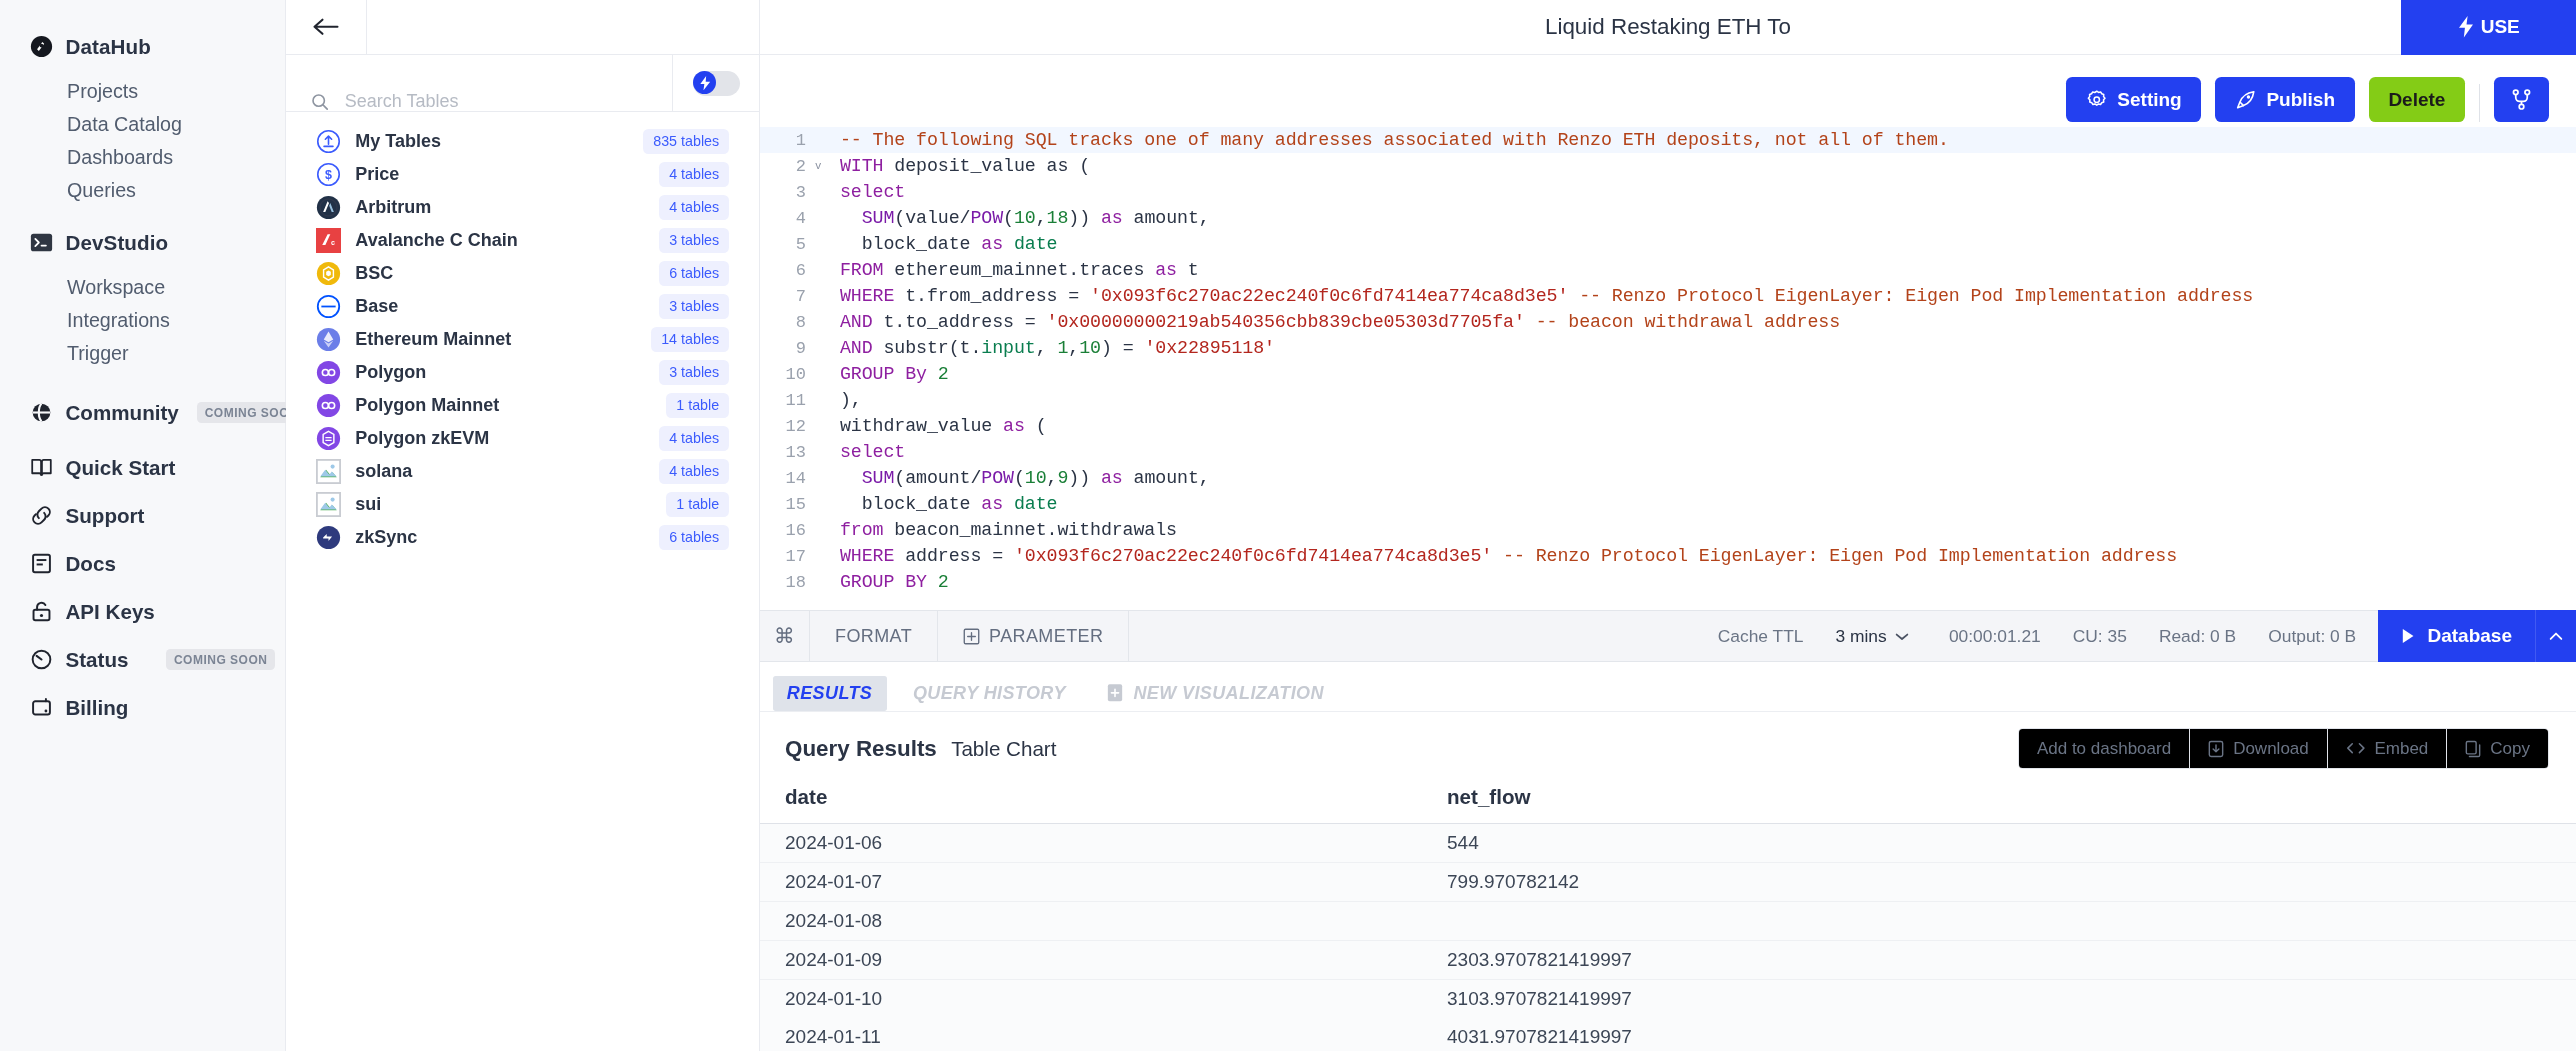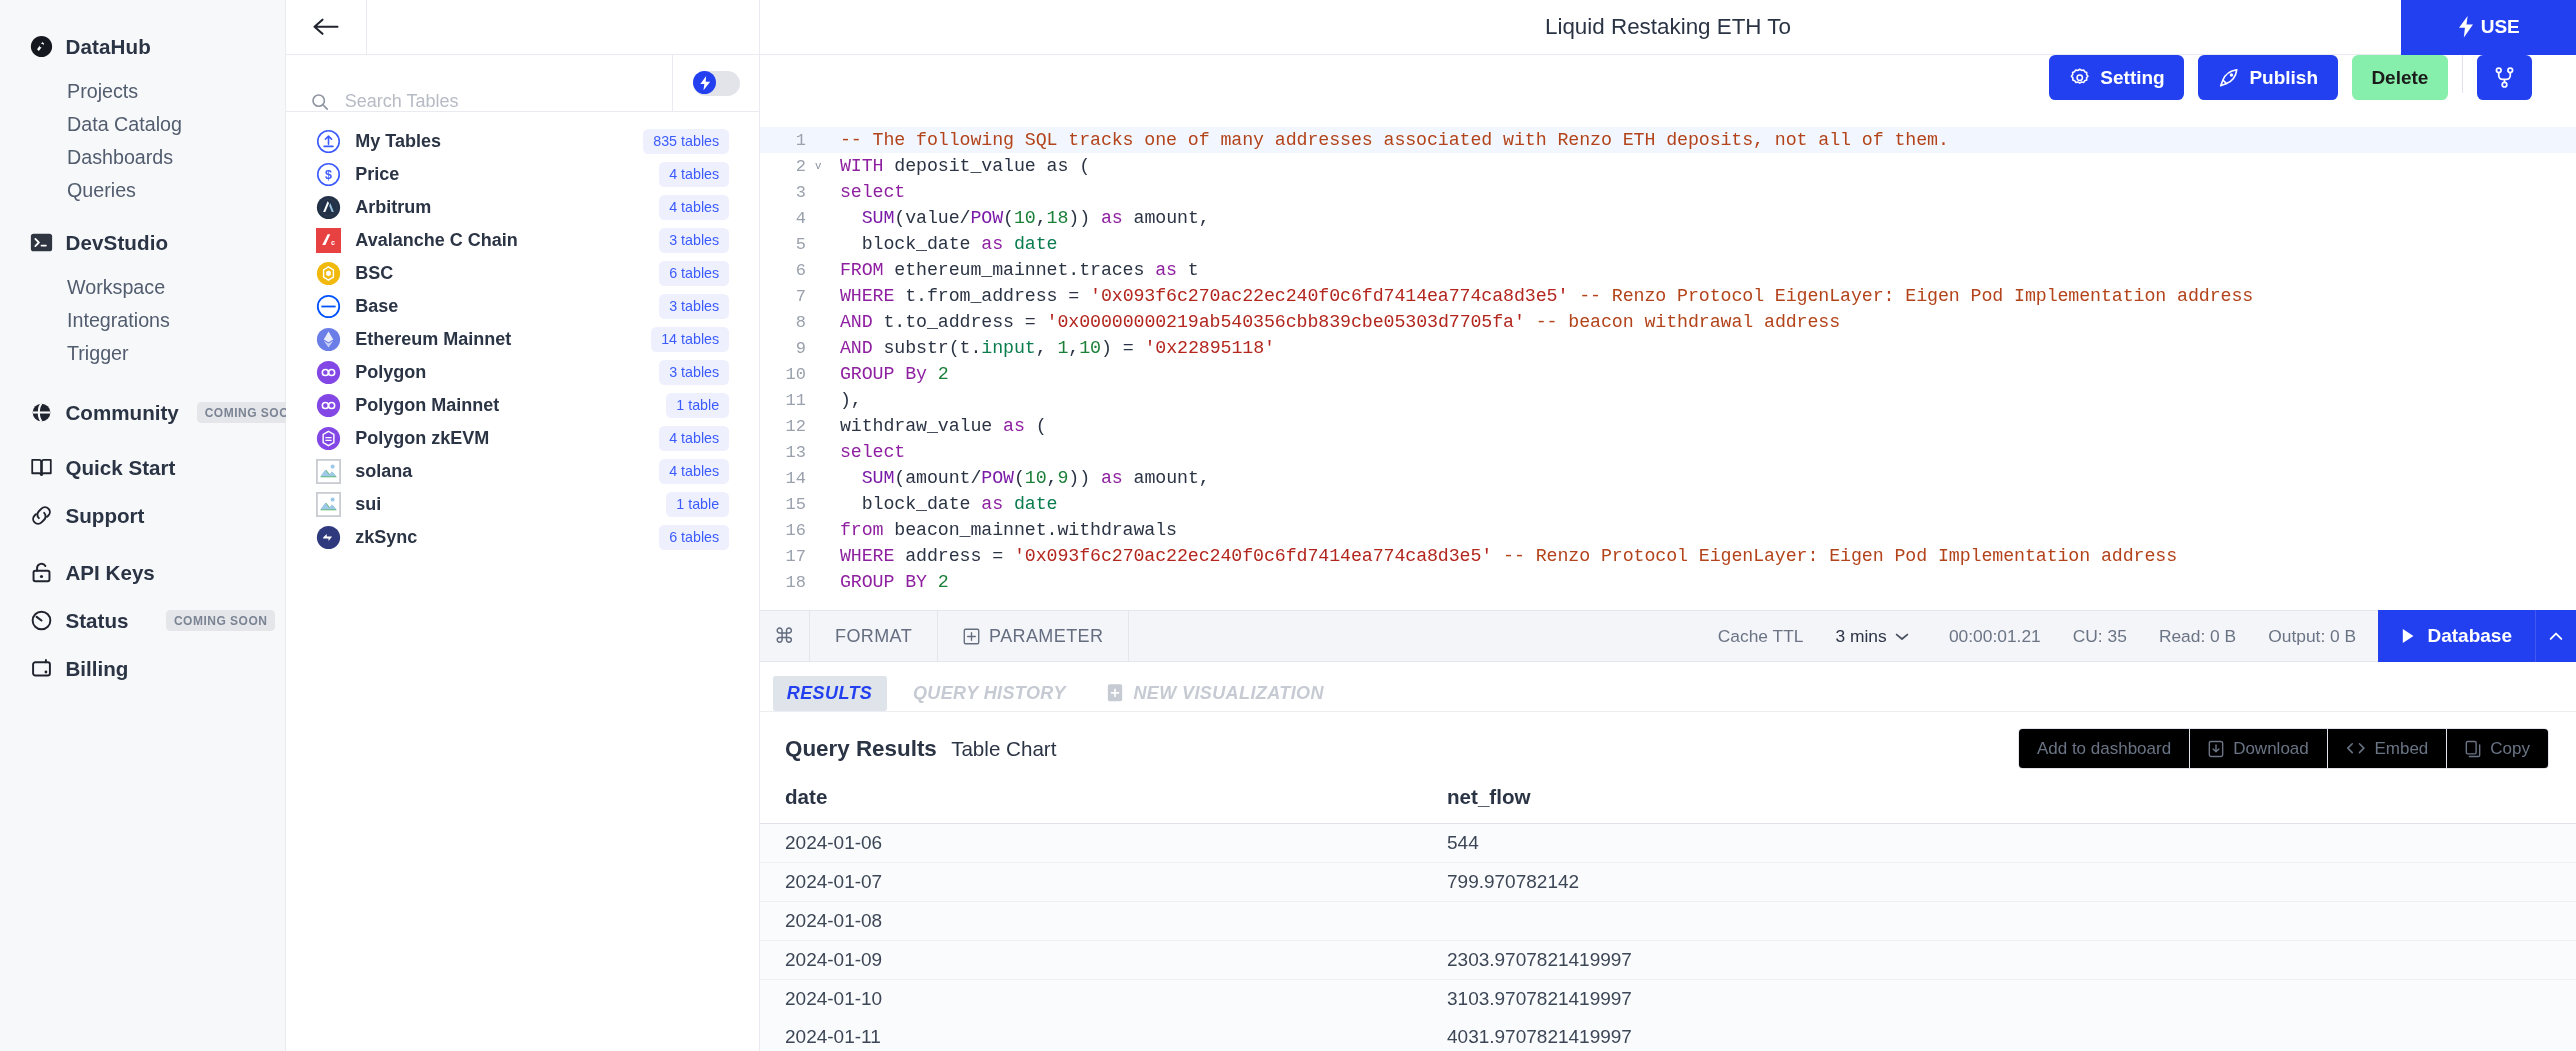--- a/index.html
+++ b/index.html
@@ -122,31 +122,31 @@
     position: absolute; left: 0; right: 0; text-align: center;
     font-size: 22.4px; color: #2b3445;
   }
   .usebtn {
     margin-left: auto; width: 175px; height: 55px; background: #2340f0;
     color: #fff; font-size: 19px; font-weight: bold;
     display: flex; align-items: center; justify-content: center; gap: 5.4px;
     position: relative; z-index: 2;
   }
   .actionbar {
-    height: 67px; display: flex; align-items: flex-start; justify-content: flex-end;
-    padding-right: 44px; gap: 14px; background: #fff;
+    height: 67px; display: flex; align-items: flex-end; justify-content: flex-end;
+    padding-right: 27px; gap: 14px; background: #fff;
   }
   .btn {
     height: 45px; border-radius: 6.3px; display: flex; align-items: center;
     justify-content: center; gap: 9.8px; font-size: 19px; font-weight: bold;
     padding: 0 19.7px; border: 0; cursor: pointer;
     font-family: "Liberation Sans", sans-serif;
   }
   .btn-blue { background: #2340f0; color: #fff; }
-  .btn-amber { background: #86efac; color: #1b1b1b; }
+  .btn-amber { background: #84cc16; color: #1b1b1b; }
   .btn-icononly { width: 55px; padding: 0; }
   .vsep { width: 0.9px; height: 38px; background: #dfe2e8; }
 
   
   .editor {
     flex: 0 0 488px; background: #fff; overflow: hidden;
     font-family: "Liberation Mono", monospace;
     padding-top: 5.4px; position: relative;
   }
   .eline { display: flex; height: 26px; align-items: center; white-space: pre; }
@@ -313,20 +313,28 @@
 
     <div class="nav-row">
       <svg class="nav-ico" viewBox="0 0 26 26">
         <path d="M10 16 a5.5 5.5 0 0 1 0 -7.8 l3 -3 a5.5 5.5 0 0 1 7.8 7.8 l-1.6 1.6" stroke="#20242e" stroke-width="2.2" fill="none" stroke-linecap="round"></path>
         <path d="M16 10 a5.5 5.5 0 0 1 0 7.8 l-3 3 a5.5 5.5 0 0 1 -7.8 -7.8 l1.6 -1.6" stroke="#20242e" stroke-width="2.2" fill="none" stroke-linecap="round"></path>
       </svg>
       <span class="rtxt">Support</span>
     </div>
     <div class="nav-sp-10"></div>
 
+    <div class="nav-row">
+      <svg class="nav-ico" viewBox="0 0 26 26">
+        <rect x="3.5" y="3" width="19" height="20" rx="2" stroke="#20242e" stroke-width="2.2" fill="none"></rect>
+        <rect x="7.5" y="8" width="11" height="2.2" fill="#20242e"></rect>
+        <rect x="7.5" y="13" width="7" height="2.2" fill="#20242e"></rect>
+      </svg>
+      <span class="rtxt">Docs</span>
+    </div>
     <div class="nav-sp-10"></div>
 
     <div class="nav-row">
       <svg class="nav-ico" viewBox="0 0 26 26">
         <rect x="4" y="11" width="18" height="12" rx="2" stroke="#20242e" stroke-width="2.2" fill="none"></rect>
         <path d="M8 11 V8 a5 5 0 0 1 9.4 -2.3" stroke="#20242e" stroke-width="2.2" fill="none" stroke-linecap="round"></path>
         <circle cx="13" cy="17.5" r="1.8" fill="#20242e"></circle>
       </svg>
       <span class="rtxt">API Keys</span>
     </div>

